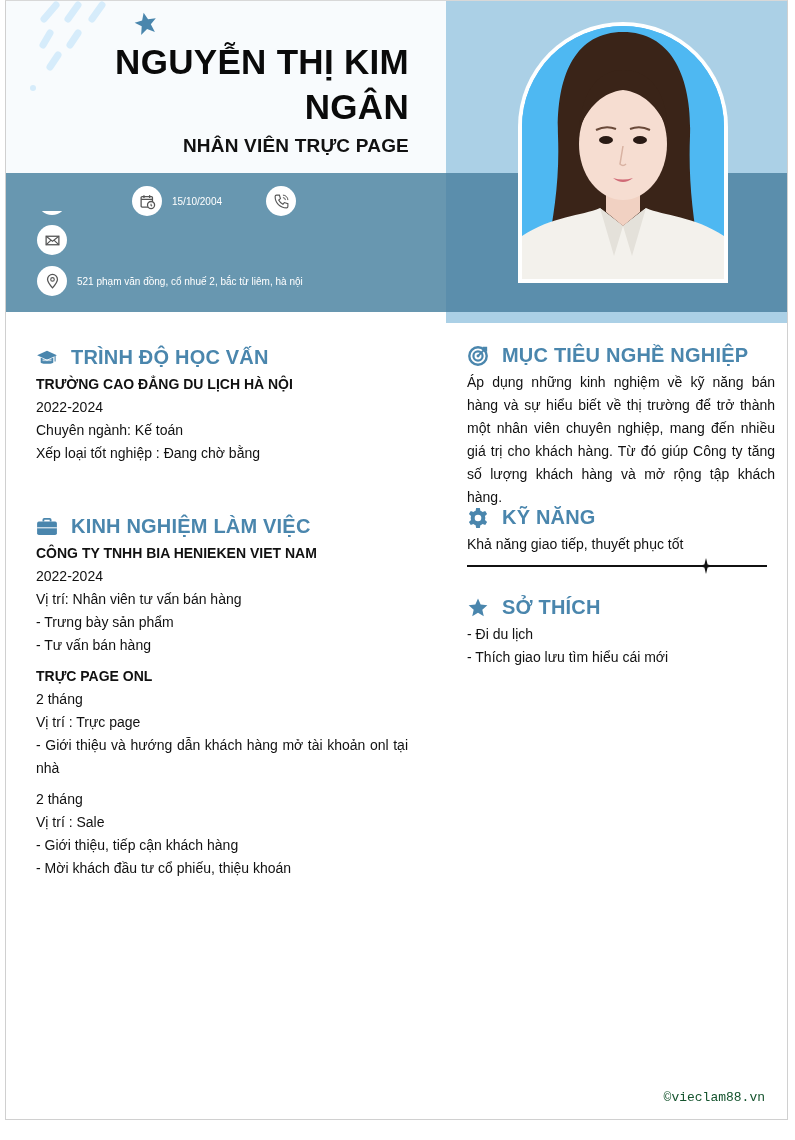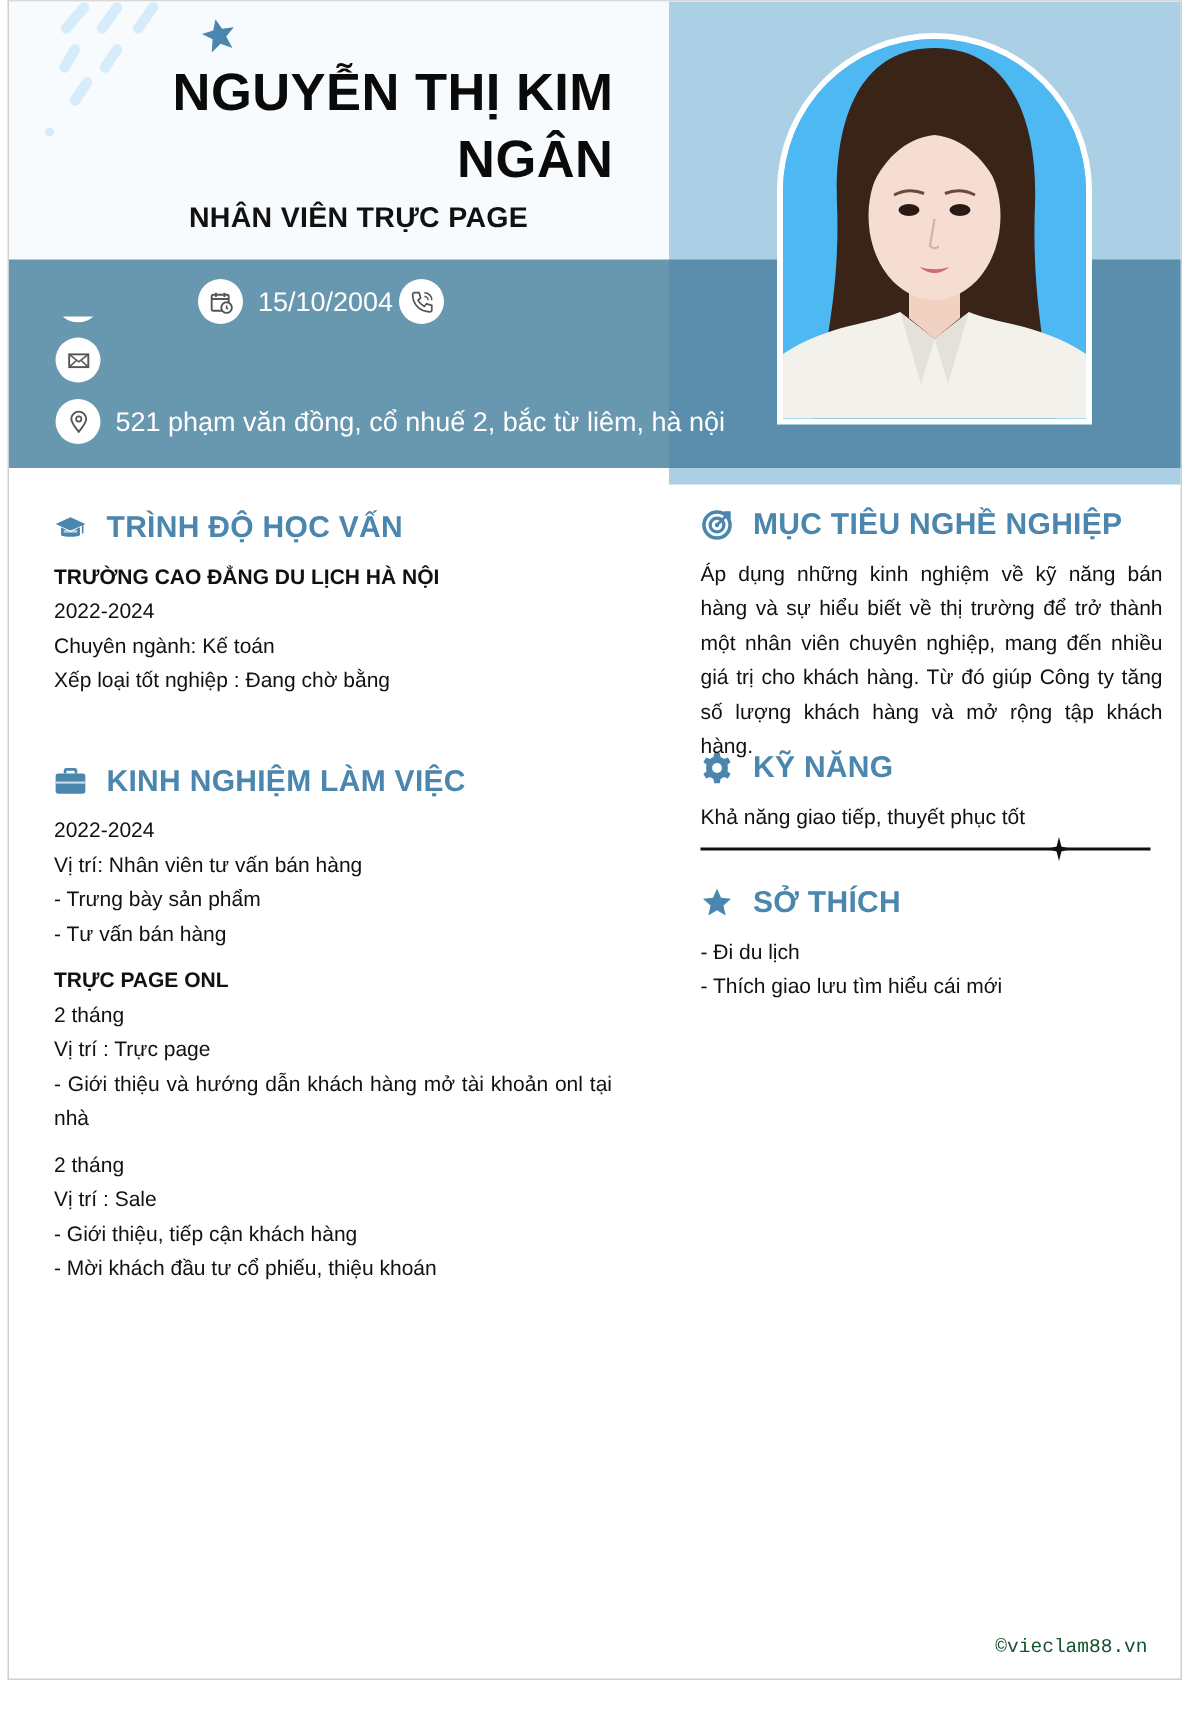--- a/index.html
+++ b/index.html
@@ -17,43 +17,43 @@
   .contact-band { position: absolute; left: 0; top: 172px; width: 440px; height: 139px; background: #6897b0; }
   .contact-band-right { position: absolute; left: 440px; top: 172px; width: 350px; height: 139px; background: #5b8eac; }
 
   .deco { position: absolute; left: 0; top: 0; width: 170px; height: 100px; }
 
   .name {
     position: absolute; right: 378px; top: 38px; width: 340px; text-align: right;
     font-size: 35px; font-weight: 700; line-height: 45px; color: #0a0a0a; letter-spacing: 0.3px;
   }
   .job-title {
-    position: absolute; right: 378px; top: 134px; width: 340px; text-align: center;
+    position: absolute; right: 378px; top: 134px; width: 340px; text-align: right;
     font-size: 19px; font-weight: 700; color: #111; letter-spacing: 0.2px;
   }
 
   .photo-frame {
     position: absolute; left: 512px; top: 21px; width: 210px; height: 261px;
     background: #fff; border-radius: 105px 105px 0 0; padding: 4px;
   }
   .photo {
     width: 100%; height: 100%; border-radius: 101px 101px 0 0; overflow: hidden;
     background: #4eb8f2; position: relative;
   }
 
   .ci { position: absolute; display: flex; align-items: center; }
   .ci-circle {
     width: 30px; height: 30px; border-radius: 50%; background: #fff;
     display: flex; align-items: center; justify-content: center; flex: 0 0 30px;
   }
-  .ci-text { color: #fff; font-size: 18px; margin-left: 10px; white-space: nowrap; text-align: right; }
+  .ci-text { color: #fff; font-size: 10px; margin-left: 10px; white-space: nowrap; text-align: right; }
 
   
   .section { position: absolute; }
-  .sec-head { display: flex; align-items: flex-start; height: 28px; }
+  .sec-head { display: flex; align-items: flex-end; height: 28px; }
   .sec-icon { width: 22px; height: 22px; display: flex; align-items: center; justify-content: center; }
   .sec-title { color: #4a86ad; font-size: 20px; font-weight: 700; margin-left: 13px; letter-spacing: 0.2px; }
   .line { font-size: 14px; line-height: 23px; color: #111; }
   .bold { font-weight: 700; }
   .entry { margin-top: 4px; }
   .entry + .entry { margin-top: 8px; }
   .justify { text-align: justify; }
 
   .skill-bar { position: relative; height: 2px; background: #111; margin-top: 9px; width: 300px; }
   .skill-knob { position: absolute; left: 231px; top: -7px; width: 16px; height: 16px; }
@@ -196,20 +196,21 @@
         <svg width="22" height="18" viewBox="0 0 24 20">
             <path d="M8 4 L8 2 C8 1.4 8.4 1 9 1 L15 1 C15.6 1 16 1.4 16 2 L16 4" fill="none" stroke="#4a86ad" stroke-width="2"></path>
             <rect x="1" y="4" width="22" height="15" rx="2" fill="#4a86ad"></rect>
             <rect x="1" y="10" width="22" height="1.6" fill="#fff" opacity="0.7"></rect>
           </svg>
       </span>
       <span class="sec-title">KINH NGHIỆM LÀM VIỆC</span>
     </div>
 
     <div class="entry">
+      <div class="line bold">CÔNG TY TNHH BIA HENIEKEN VIET NAM</div>
       <div class="line">2022-2024</div>
       <div class="line">Vị trí: Nhân viên tư vấn bán hàng</div>
       <div class="line">- Trưng bày sản phẩm</div>
       <div class="line">- Tư vấn bán hàng</div>
     </div>
 
     <div class="entry">
       <div class="line bold">TRỰC PAGE ONL</div>
       <div class="line">2 tháng</div>
       <div class="line">Vị trí : Trực page</div>

